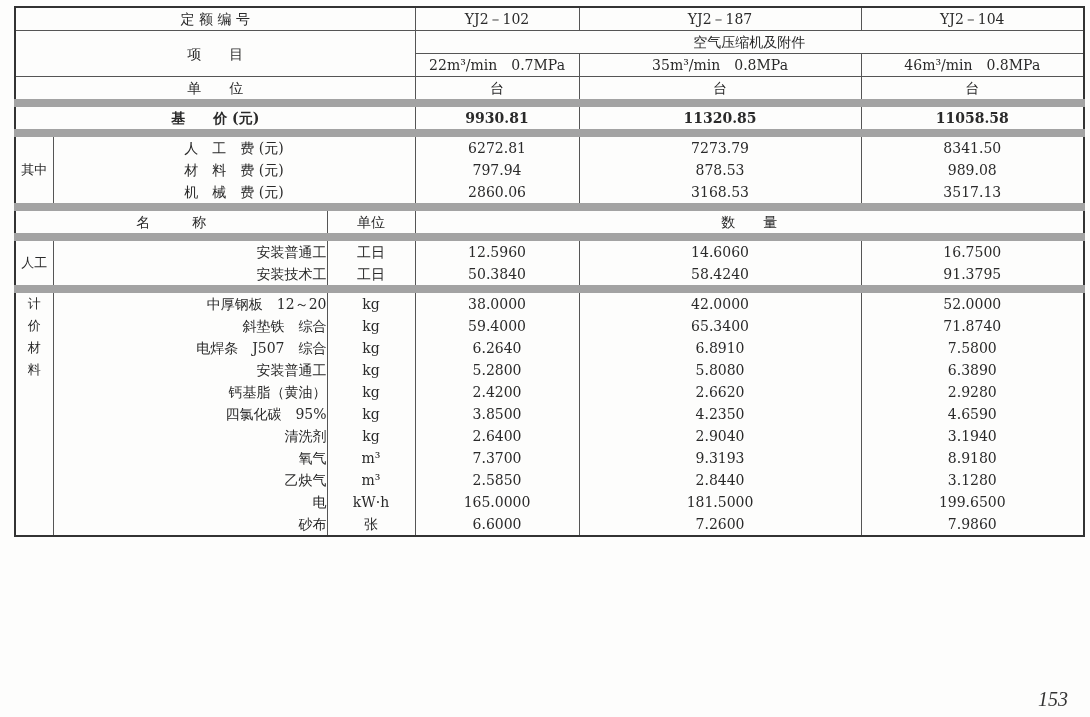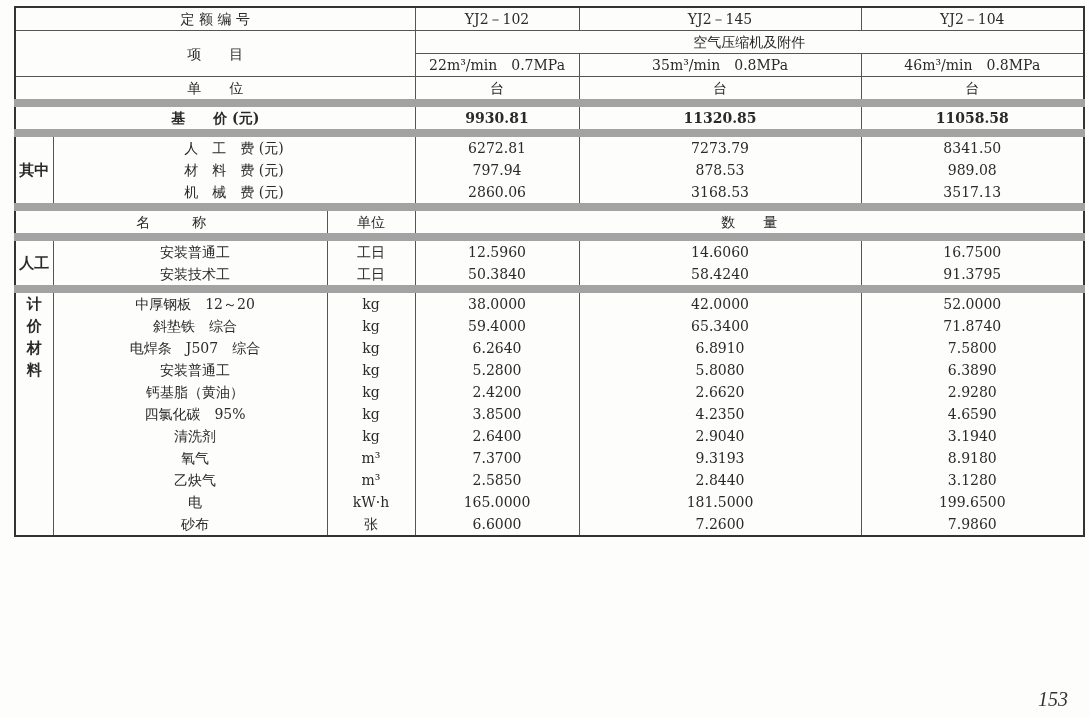--- a/index.html
+++ b/index.html
@@ -4,22 +4,22 @@
 <style>
   html, body { margin:0; padding:0; background:#fdfdfc; }
   body { width:1090px; height:717px; position:relative; overflow:hidden;
          font-family:"DejaVu Serif","Liberation Serif",serif; color:#2a2a2a; }
   table { position:absolute; left:14px; top:6px; width:1069px; border-collapse:collapse;
           table-layout:fixed; font-size:14px; }
   td { border:1px solid #555; padding:0; height:22px; line-height:22px; text-align:center;
        white-space:nowrap; overflow:hidden; }
   .thick-top td { border-top:8px solid #a3a3a3; }
   .bold { font-weight:bold; }
-  .left { text-align:center; padding-left:10px; }
-  .cat { line-height:22px; white-space:normal; font-size:15px;font-weight:bold; }
+  .left { text-align:right; padding-left:10px; }
+  .cat { line-height:22px; white-space:normal; font-size:13px; }
   .nb-t { border-top:none !important; }
   .nb-b { border-bottom:none !important; }
   .pageno { position:absolute; right:22px; top:688px; font-family:"Liberation Serif",serif;
             font-style:italic; font-size:20px; color:#333; }
   .outer { border:2px solid #333; }
 </style>
 </head>
 <body>
 
 <table class="outer">
@@ -28,21 +28,21 @@
       <col style="width:274px">
       <col style="width:88px">
     <col style="width:164px">
       <col style="width:282px">
       <col style="width:223px">
   </colgroup>
   <tbody>
       <tr>
     <td colspan="3">定 额 编 号</td>
     <td>YJ2－102</td>
-    <td>YJ2－145</td>
+    <td>YJ2－187</td>
     <td>YJ2－104</td>
   </tr>
   <tr>
     <td colspan="3" rowspan="2">项　　目</td>
     <td colspan="3">空气压缩机及附件</td>
   </tr>
   <tr>
     <td>22m³/min　0.7MPa</td>
     <td>35m³/min　0.8MPa</td>
     <td>46m³/min　0.8MPa</td>

